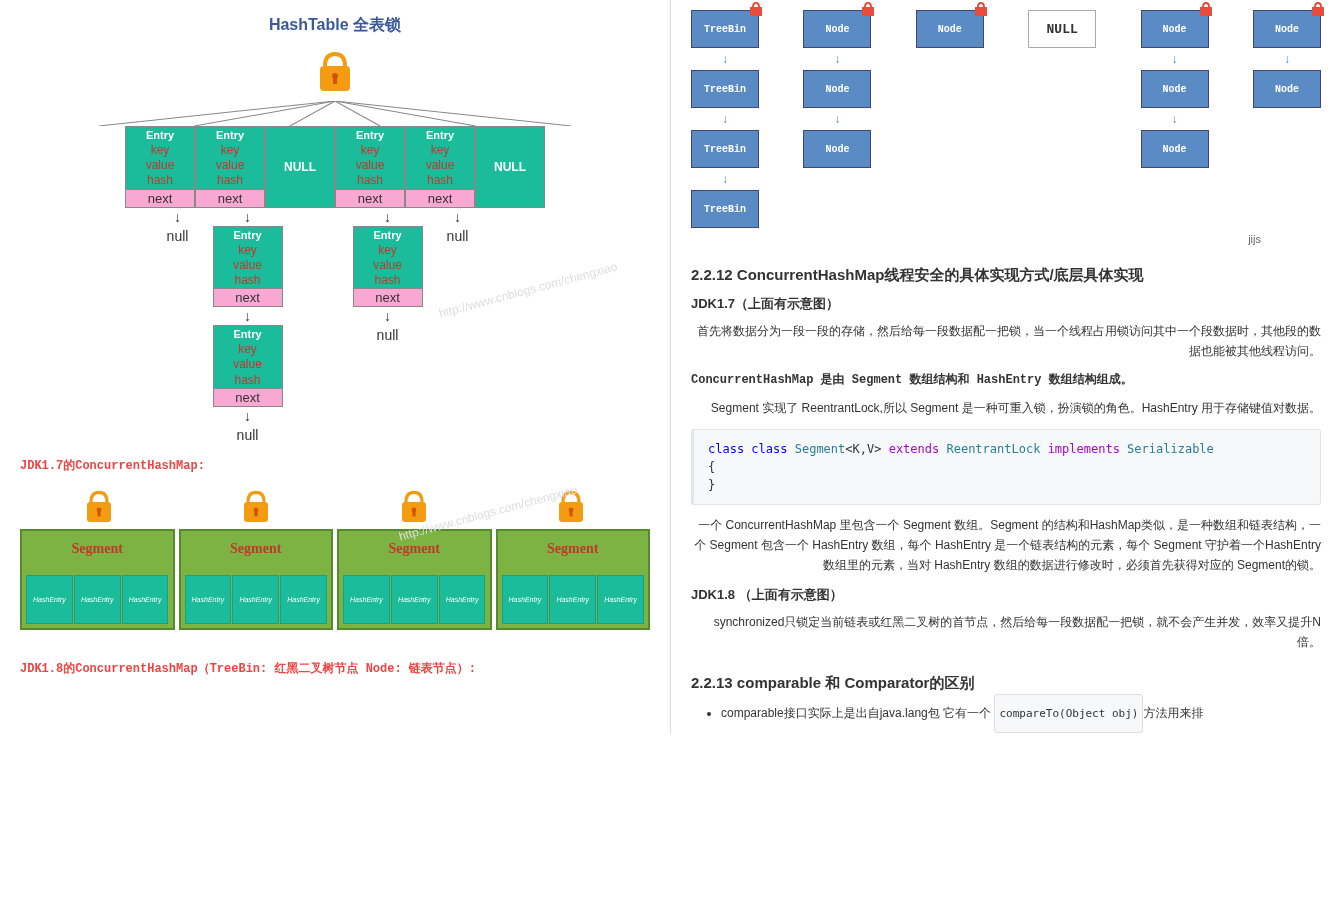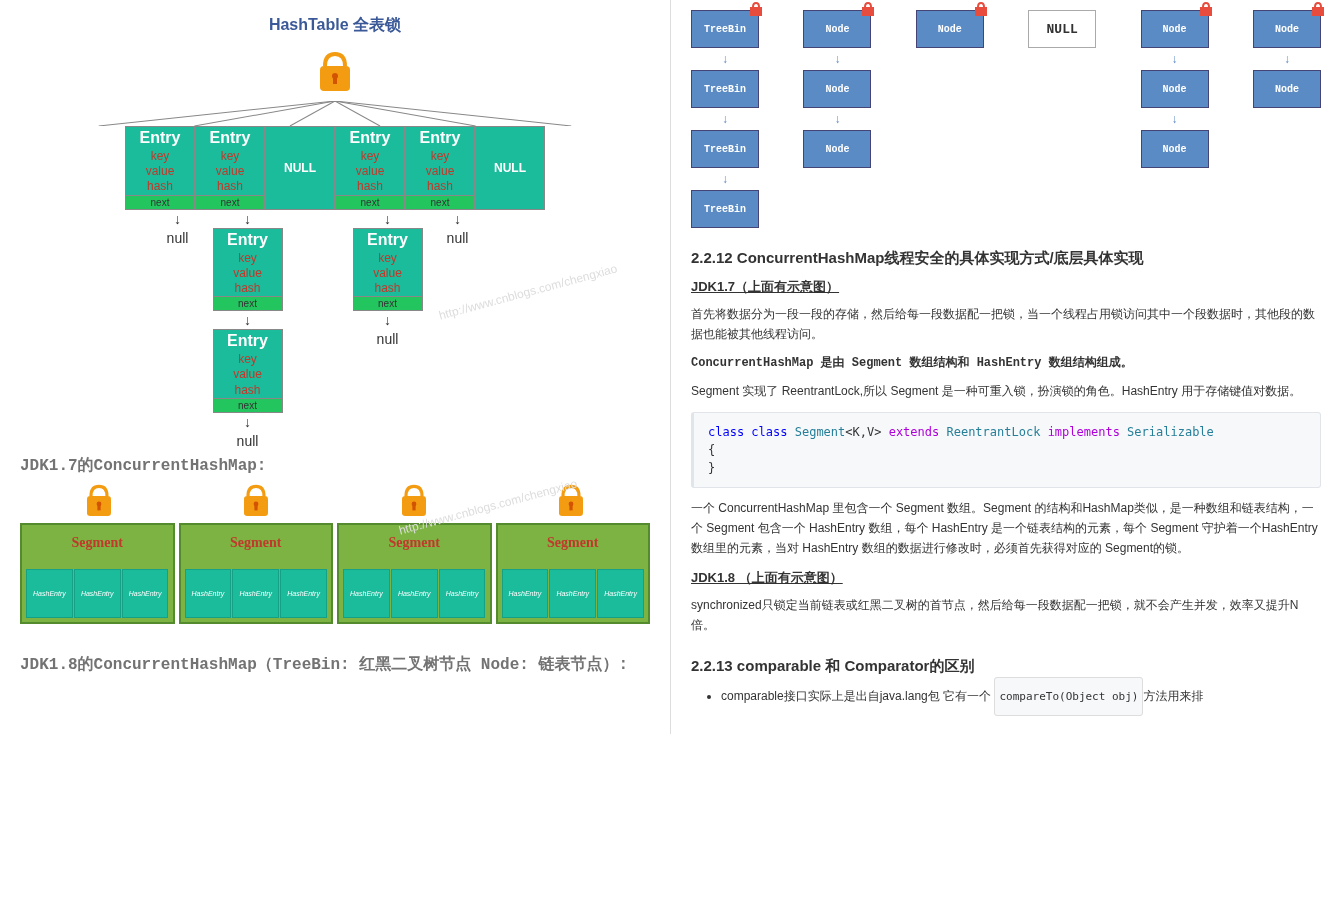--- a/index.html
+++ b/index.html
@@ -11,32 +11,32 @@
 
 .diag-title { text-align: center; color: #3b5998; font-weight: bold; font-size: 16px; margin: 5px 0 10px; }
 .lock-big { width: 50px; height: 50px; margin: 0 auto 5px; position: relative; }
 .lock-big svg { width: 100%; height: 100%; }
 .fan-lines { position: relative; height: 25px; }
 .fan-lines svg { width: 100%; height: 100%; }
 
 .entry-row { display: flex; justify-content: center; gap: 0; }
 .entry-box { width: 70px; background: #1abc9c; border: 1px solid #888; text-align: center; font-size: 10px; color: #fff; }
 .entry-box.null-box { background: #1abc9c; display: flex; align-items: center; justify-content: center; min-height: 58px; font-weight: bold; font-size: 12px; }
-.entry-hdr { background: #1abc9c; font-weight: bold; padding: 2px; font-size: 16px; }
+.entry-hdr { background: #1abc9c; font-weight: bold; padding: 2px; font-size: 11px; }
 .entry-kvh { color: #c0392b; font-size: 12px; line-height: 1.1; padding: 1px 0; }
-.entry-next { background: #22c55e; color: #333; border-top: 1px solid #888; font-size: 10px; padding: 1px; }
+.entry-next { background: #f9a8d4; color: #333; border-top: 1px solid #888; font-size: 13px; padding: 1px; }
 .arrow-down { text-align: center; font-size: 14px; line-height: 1; padding: 2px 0; }
 .null-txt { text-align: center; font-size: 14px; padding: 2px 0; }
 
 .chain-area { display: flex; justify-content: center; position: relative; padding-left: 35px; }
 .chain-col { width: 70px; display: flex; flex-direction: column; align-items: center; }
 
 .watermark { position: absolute; color: #ddd; font-size: 12px; transform: rotate(-15deg); pointer-events: none; }
 
-.caption { font-family: "Courier New", monospace; font-size: 16px; font-weight: bold; margin: 4px 0; color: #737373; }
+.caption { font-family: "Courier New", monospace; font-size: 12px; font-weight: bold; margin: 12px 0; color: #ef4444; }
 
 
 .seg-locks { display: flex; justify-content: space-around; margin-bottom: 3px; }
 .seg-lock { width: 40px; height: 40px; }
 .seg-container { display: flex; gap: 4px; }
 .seg-box { flex: 1; background: #7cb342; border: 2px solid #558b2f; padding: 6px 4px 4px; }
 .seg-label { color: #c0392b; font-weight: bold; text-align: center; font-size: 14px; margin-top: 4px; margin-bottom: 18px; font-family: Georgia, serif; }
 .seg-entries { display: flex; gap: 1px; }
 .seg-entry { flex: 1; background: #1abc9c; border: 1px solid #16a085; color: #fff; font-size: 7px; font-style: italic; text-align: center; padding: 20px 0; }
 
@@ -44,22 +44,22 @@
 .right-diag { margin-bottom: 20px; }
 .bucket-row { display: flex; gap: 10px; justify-content: space-between; }
 .bucket-col { display: flex; flex-direction: column; align-items: center; gap: 8px; position: relative; }
 .bucket { width: 68px; height: 38px; background: #5b8bc5; border: 1px solid #447; display: flex; align-items: center; justify-content: center; color: #fff; font-size: 10px; font-family: "Courier New", monospace; font-weight: bold; position: relative; }
 .bucket.null-b { background: #fff; color: #333; border: 1px solid #aaa; font-size: 13px; font-weight: bold; }
 .lock-small { position: absolute; top: -10px; right: -6px; width: 16px; height: 16px; }
 .b-arrow { font-size: 12px; color: #5b8bc5; line-height: 0.5; }
 .jijs { text-align: right; padding-right: 60px; font-size: 11px; color: #666; margin-top: 5px; }
 
 .sec-h { font-weight: bold; font-size: 15px; margin: 21px 0 10px; }
-.sec-sub { font-weight: bold; font-size: 13px; margin: 10px 0 8px; text-decoration: underline; }
-.para { font-size: 12px; line-height: 1.7; margin: 8px 0; }
+.sec-sub { font-weight: bold; font-size: 13px; margin: 10px 0 8px; }
+.para { font-size: 12px; line-height: 1.7; margin: 8px 0; text-align: right; }
 .para-bold { font-size: 12px; line-height: 1.7; margin: 8px 0; font-weight: bold; font-family: "Courier New", monospace; }
 
 .code-block { background: #f6f8fa; border: 1px solid #e1e4e8; border-radius: 3px; padding: 10px 14px; font-family: Consolas, monospace; font-size: 12px; line-height: 1.5; margin: 10px 0; border-left: 3px solid #e1e4e8; }
 .code-block .kw { color: #0000ff; }
 .code-block .cls { color: #267f99; }
 .code-block .ext { color: #af00db; }
 
 .code-inline { background: #f6f8fa; border: 1px solid #ddd; border-radius: 3px; padding: 12px 4px; font-family: Consolas, monospace; font-size: 11px; }
 ul { padding-left: 30px; }
 li { font-size: 12px; line-height: 1.7; }
@@ -319,20 +319,21 @@
                   <rect x="2" y="6" width="12" height="9" fill="#e74c3c"></rect>
                   <path d="M5 6 Q5 2 8 2 Q11 2 11 6" fill="none" stroke="#e74c3c" stroke-width="2"></path>
                 </svg></span>
             </div>
           <div class="b-arrow">↓</div>
           <div class="bucket">
               <span>Node</span>
             </div>
         </div>
       </div>
+      <div class="jijs">jijs</div>
     </div>
 
     <div class="sec-h">2.2.12 ConcurrentHashMap线程安全的具体实现方式/底层具体实现</div>
     <div class="sec-sub">JDK1.7（上面有示意图）</div>
     <div class="para">首先将数据分为一段一段的存储，然后给每一段数据配一把锁，当一个线程占用锁访问其中一个段数据时，其他段的数据也能被其他线程访问。</div>
     <div class="para-bold">ConcurrentHashMap 是由 Segment 数组结构和 HashEntry 数组结构组成。</div>
     <div class="para">Segment 实现了 ReentrantLock,所以 Segment 是一种可重入锁，扮演锁的角色。HashEntry 用于存储键值对数据。</div>
 
     <div class="code-block">
       <div><span class="kw">class</span> <span class="kw">class</span> <span class="cls">Segment</span><span>&lt;K,V&gt;</span> <span class="ext">extends</span> <span class="cls">ReentrantLock</span> <span class="ext">implements</span> <span class="cls">Serializable</span></div>

